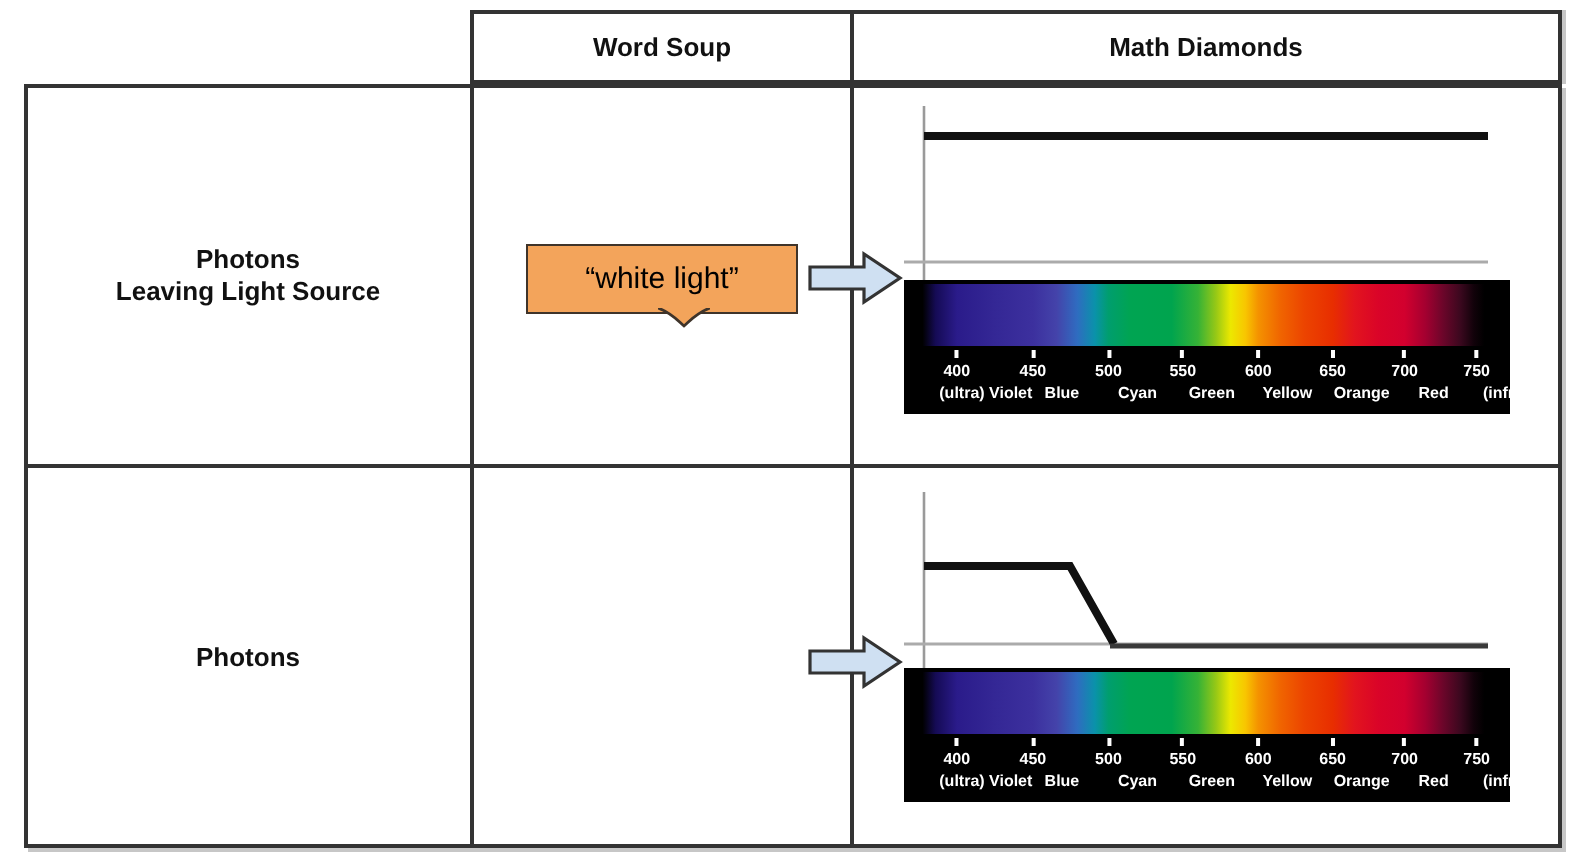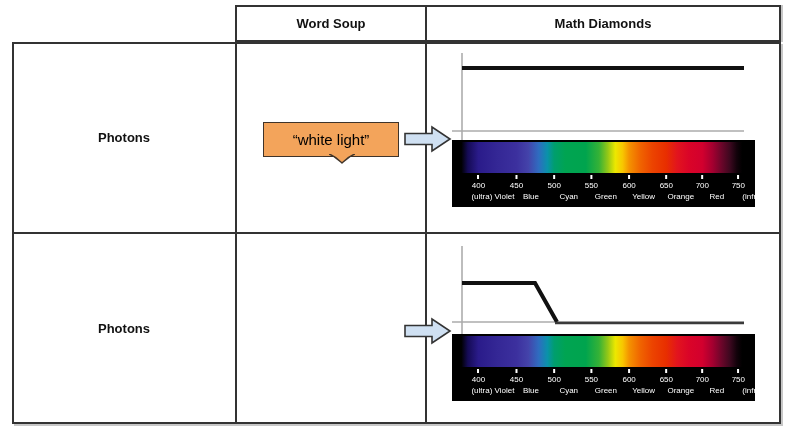--- a/index.html
+++ b/index.html
@@ -62,38 +62,39 @@
       #000 0%,#000 1.8%,#150b55 4%,#2a1b8a 7.6%,#342795 14%,#3c309e 20.5%,
       #4443aa 24.5%,#2f6cc0 28%,#0a92aa 31%,#009e6e 33.3%,#00a452 37%,
       #00a44e 44%,#36b236 48.5%,#96c816 51.5%,#ece800 54%,#f8c600 56.5%,
       #f49200 58.7%,#f06400 62.5%,#ec4400 66.5%,#e82e00 71.3%,#e2141e 75%,
       #da0428 79%,#d2002e 83.5%,#a40030 87%,#6c062a 90%,#3a081e 93%,
       #12020a 95.2%,#000 97%,#000 100%);
   }
   .spectrum-labels{position:absolute;left:4px;right:4px;top:0;height:100%;}
   .spec-item{position:absolute;top:35px;transform:translateX(-50%);text-align:center;white-space:nowrap;color:#fff;}
   .spec-dash{width:2px;height:4px;background:#fff;margin:0 auto 2px;}
-  .spec-num{font-size:8px;font-weight:normal;line-height:9px;}
-  .spec-name{font-size:8px;font-weight:normal;line-height:9px;margin-top:2px;padding-left:29px;}
+  .spec-num{font-size:8px;font-weight:bold;line-height:9px;}
+  .spec-name{font-size:8px;font-weight:bold;line-height:9px;margin-top:2px;padding-left:29px;}
 </style>
 </head>
 <body>
 
 <div id="stage">
 
   <div class="hdr-cell" id="hdr-math-diamonds">Math Diamonds</div>
   <div class="hdr-cell" id="hdr-word-soup">Word Soup</div>
 
   <div id="body-frame"></div>
   <div class="v-div" id="v-div-1"></div>
   <div class="v-div" id="v-div-2"></div>
   <div id="h-div"></div>
 
   <div class="row-label" id="row1-label">
     <div>Photons</div>
+    <div>Leaving Light Source</div>
   </div>
 
   <div class="row-label" id="row2-label">
     <div>Photons</div>
   </div>
 
   <div class="bubble" id="bubble-1">
     <span>“white light”</span>
     <svg class="bubble-tail" width="26" height="10" viewBox="0 0 26 10">
       <path d="M0,0 C7,2.5 10,6.5 13,9 C16,6.5 19,2.5 26,0" fill="#F3A45B" stroke="#3f342a" stroke-width="1.4"></path>

